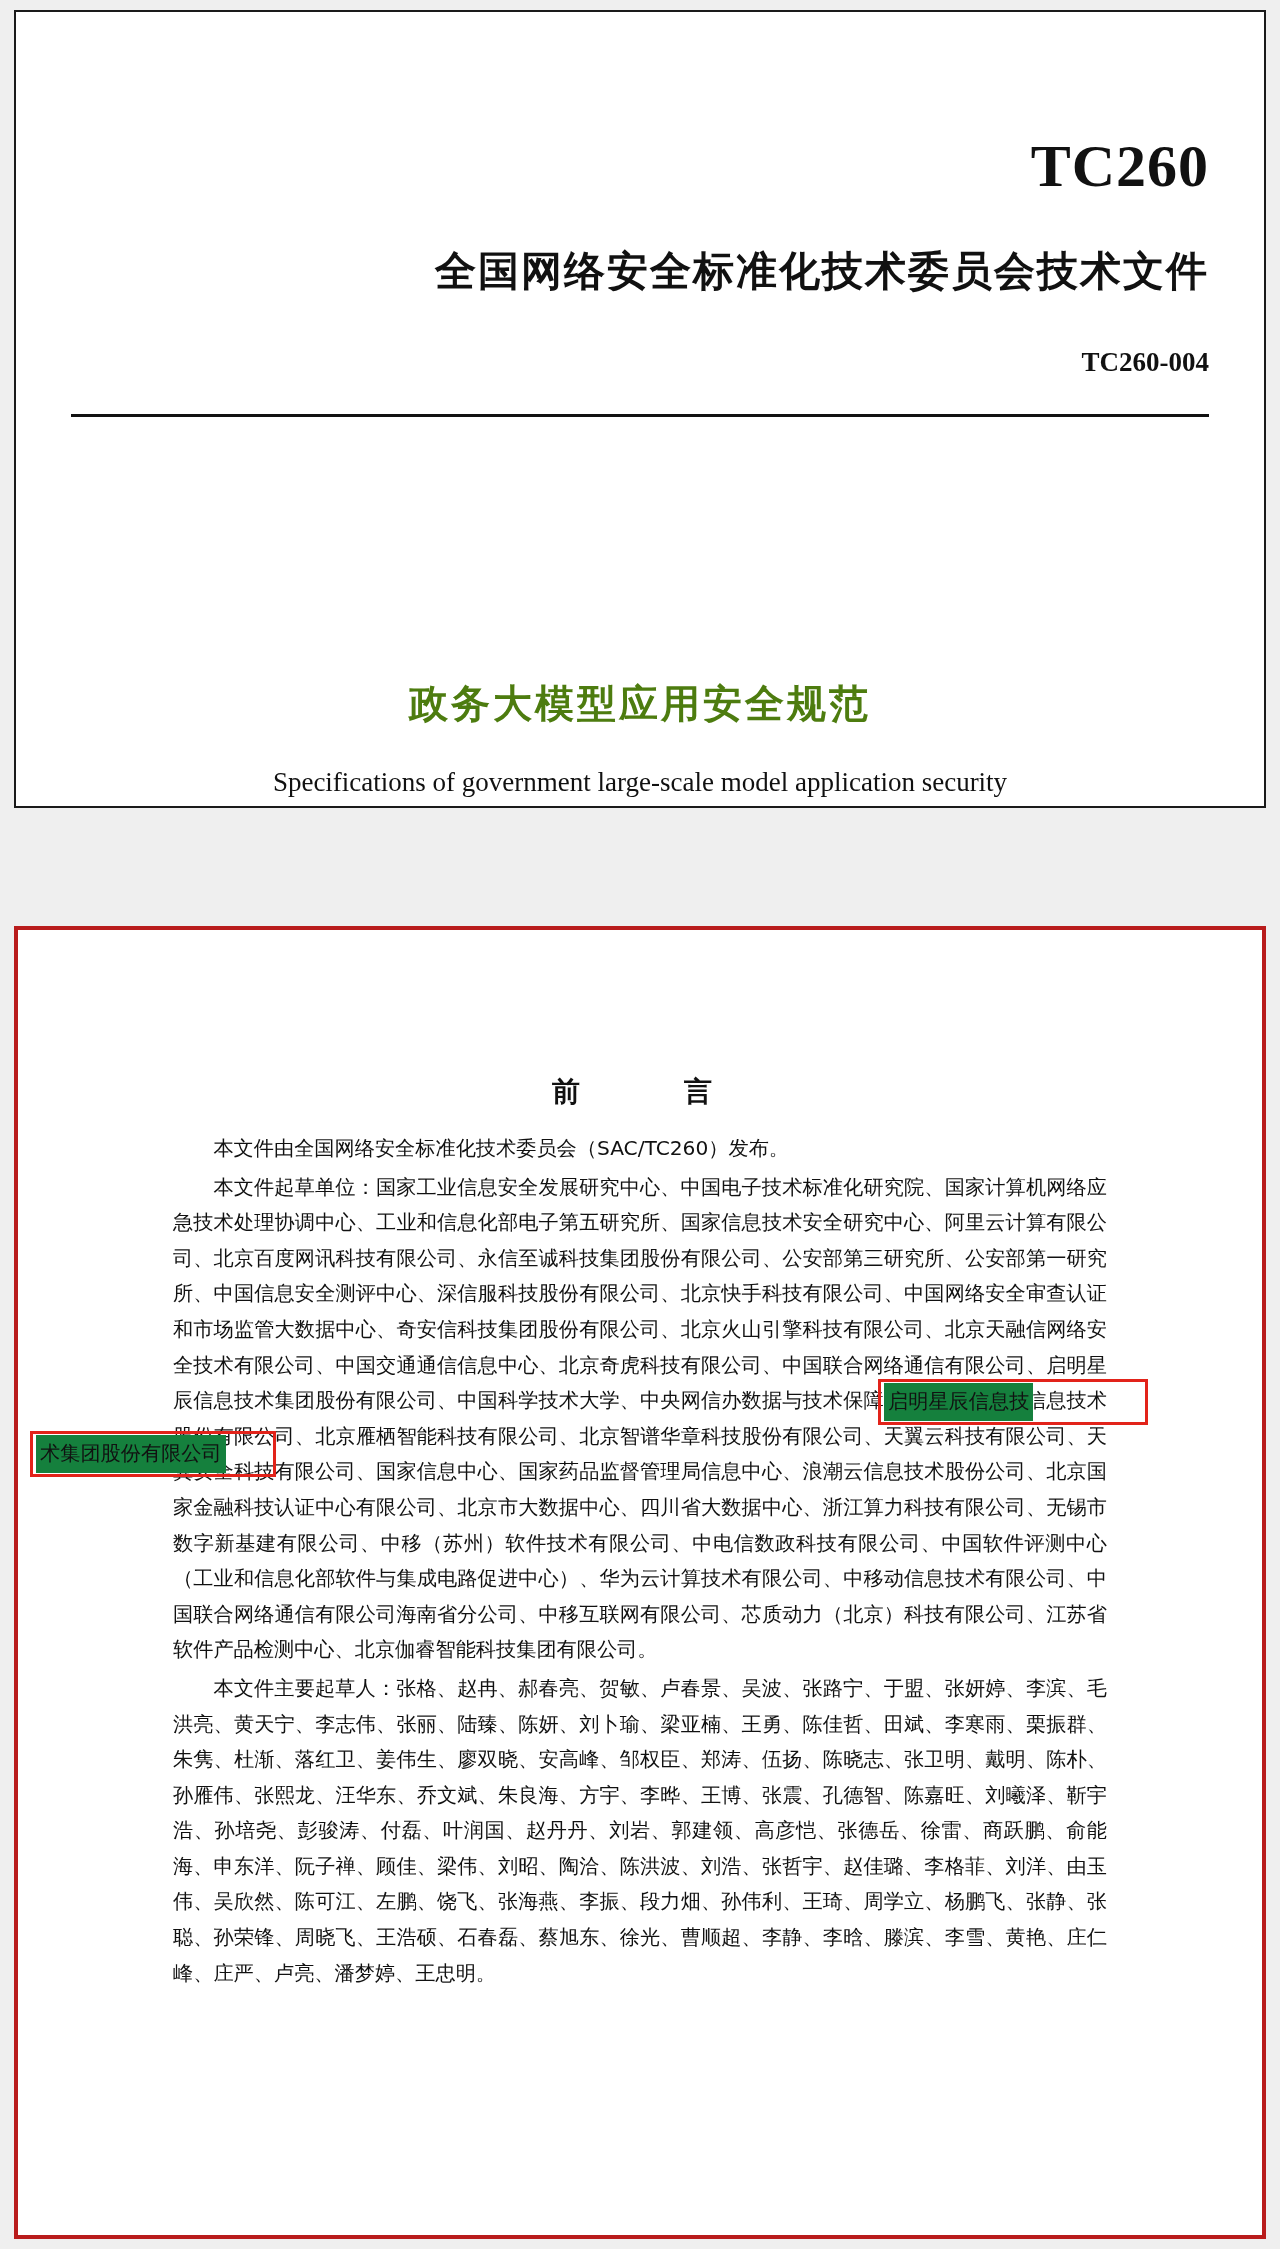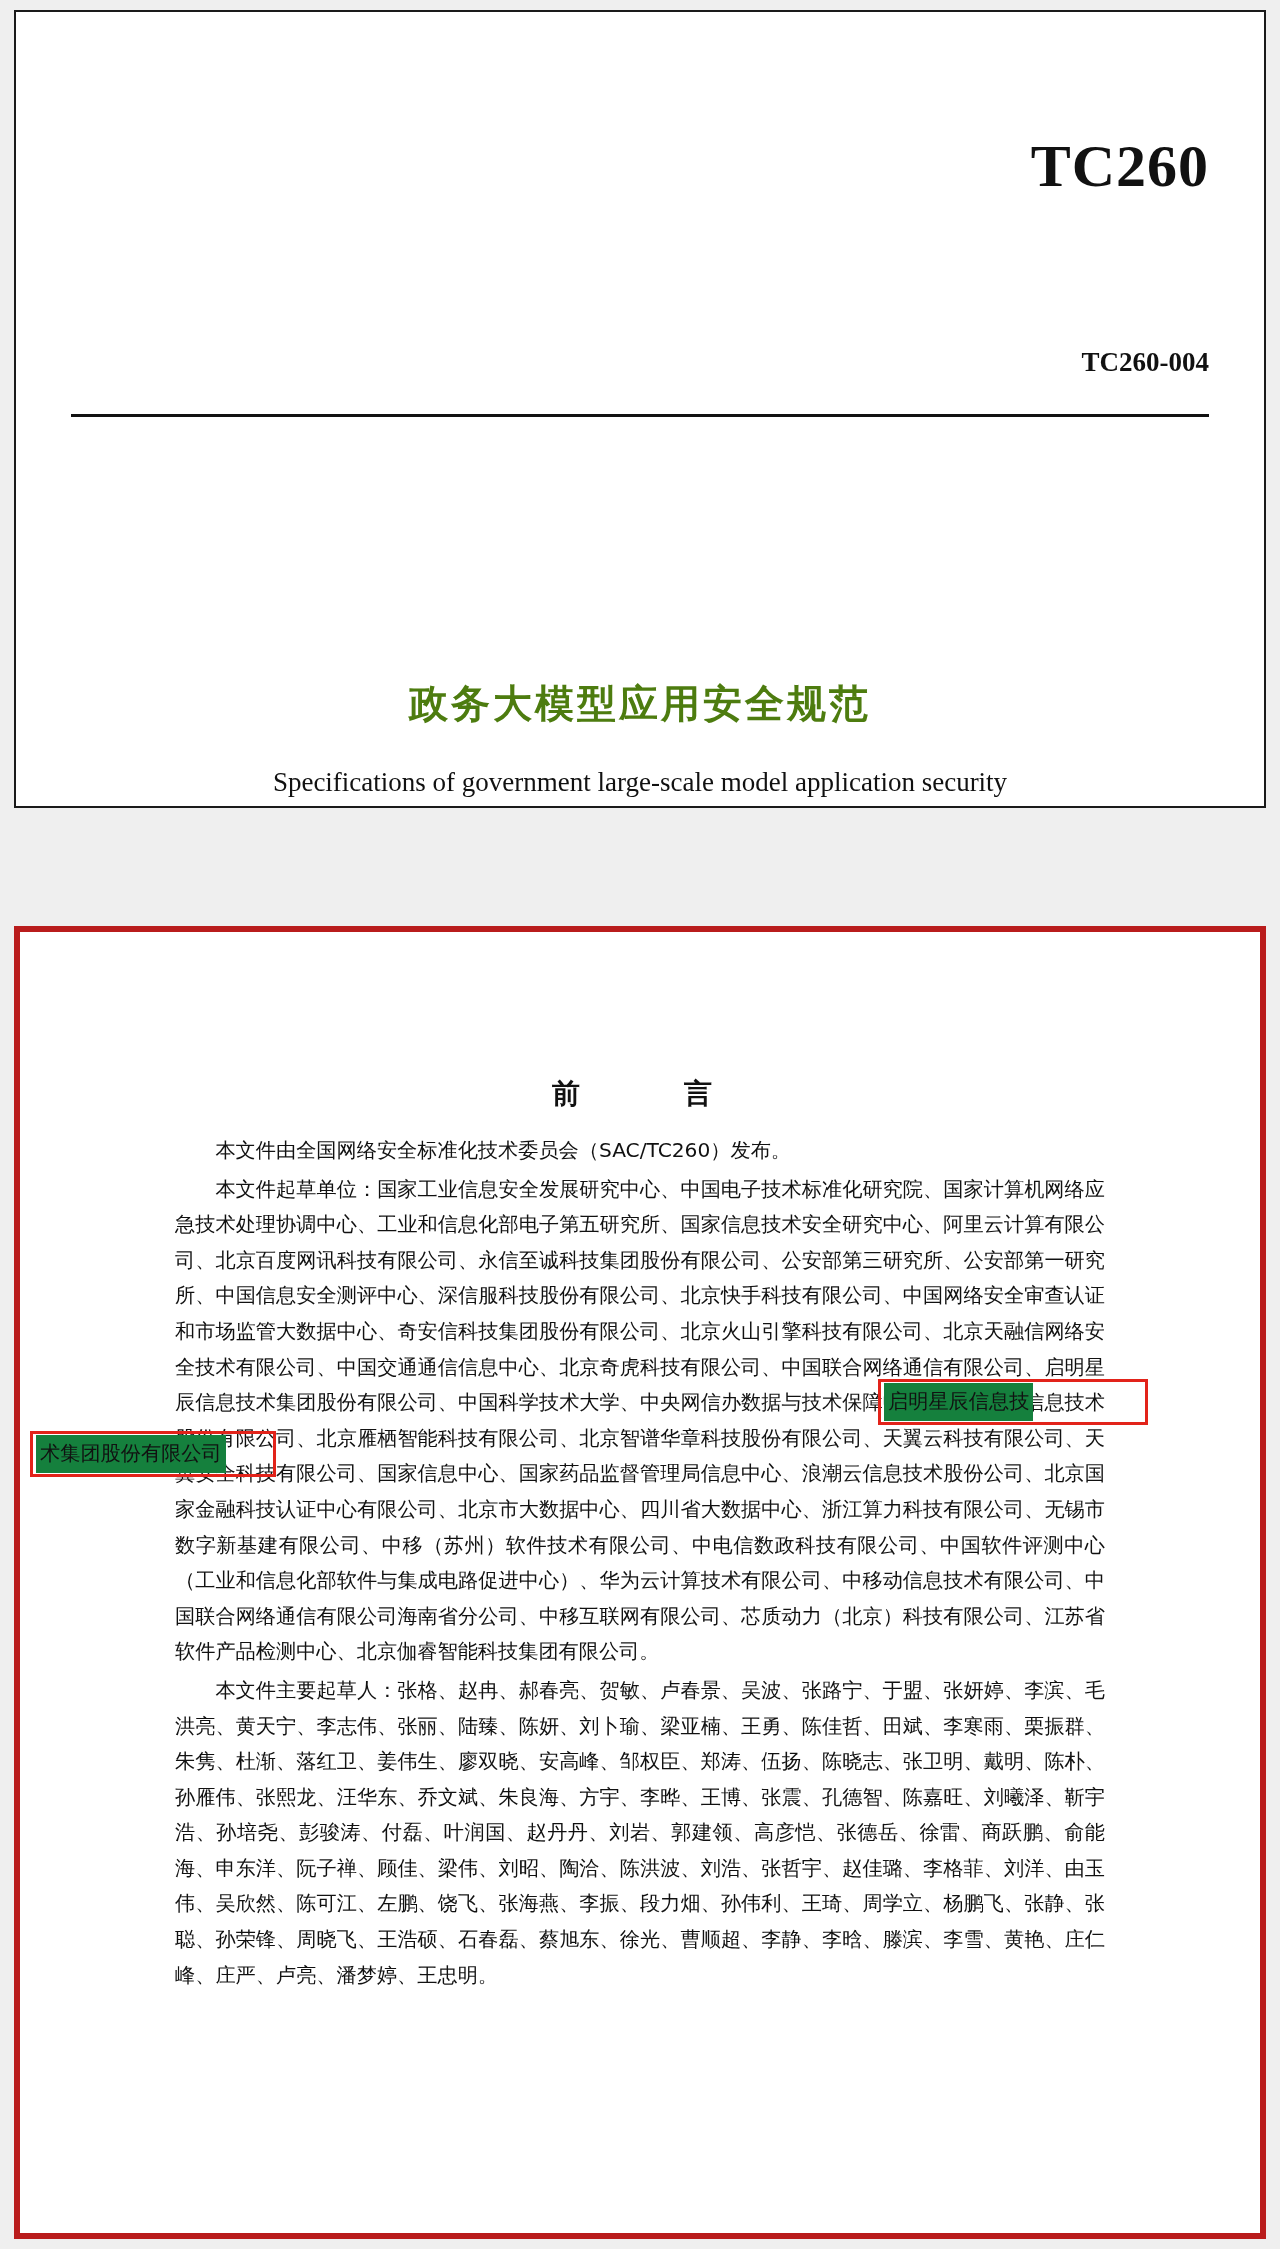--- a/index.html
+++ b/index.html
@@ -95,21 +95,21 @@
   }
 
   
   .foreword-page {
     position: absolute;
     left: 14px;
     top: 926px;
     width: 1252px;
     height: 1313px;
     background: #ffffff;
-    border: 6px solid #b91c1c;
+    border: 4px solid #b91c1c;
     box-sizing: border-box;
   }
   .fw-inner {
     position: relative;
     padding: 0 155px;
     box-sizing: border-box;
     height: 100%;
   }
   .fw-heading {
     text-align: center;
@@ -162,20 +162,21 @@
   #hl-text-2 { left: 36px; top: 1435px; }
 </style>
 </head>
 <body>
 
 <div id="page">
 
   <section class="cover-page">
     <div class="cover-inner">
       <div class="cover-tc">TC260</div>
+      <div class="cover-title-cn">全国网络安全标准化技术委员会技术文件</div>
       <div class="cover-code">TC260-004</div>
       <div class="cover-rule"></div>
       <div class="doc-title-cn">政务大模型应用安全规范</div>
       <div class="doc-title-en">Specifications of government large-scale model application security</div>
     </div>
   </section>
 
   <section class="foreword-page">
     <div class="fw-inner">
       <div class="fw-heading">前　　言</div>

